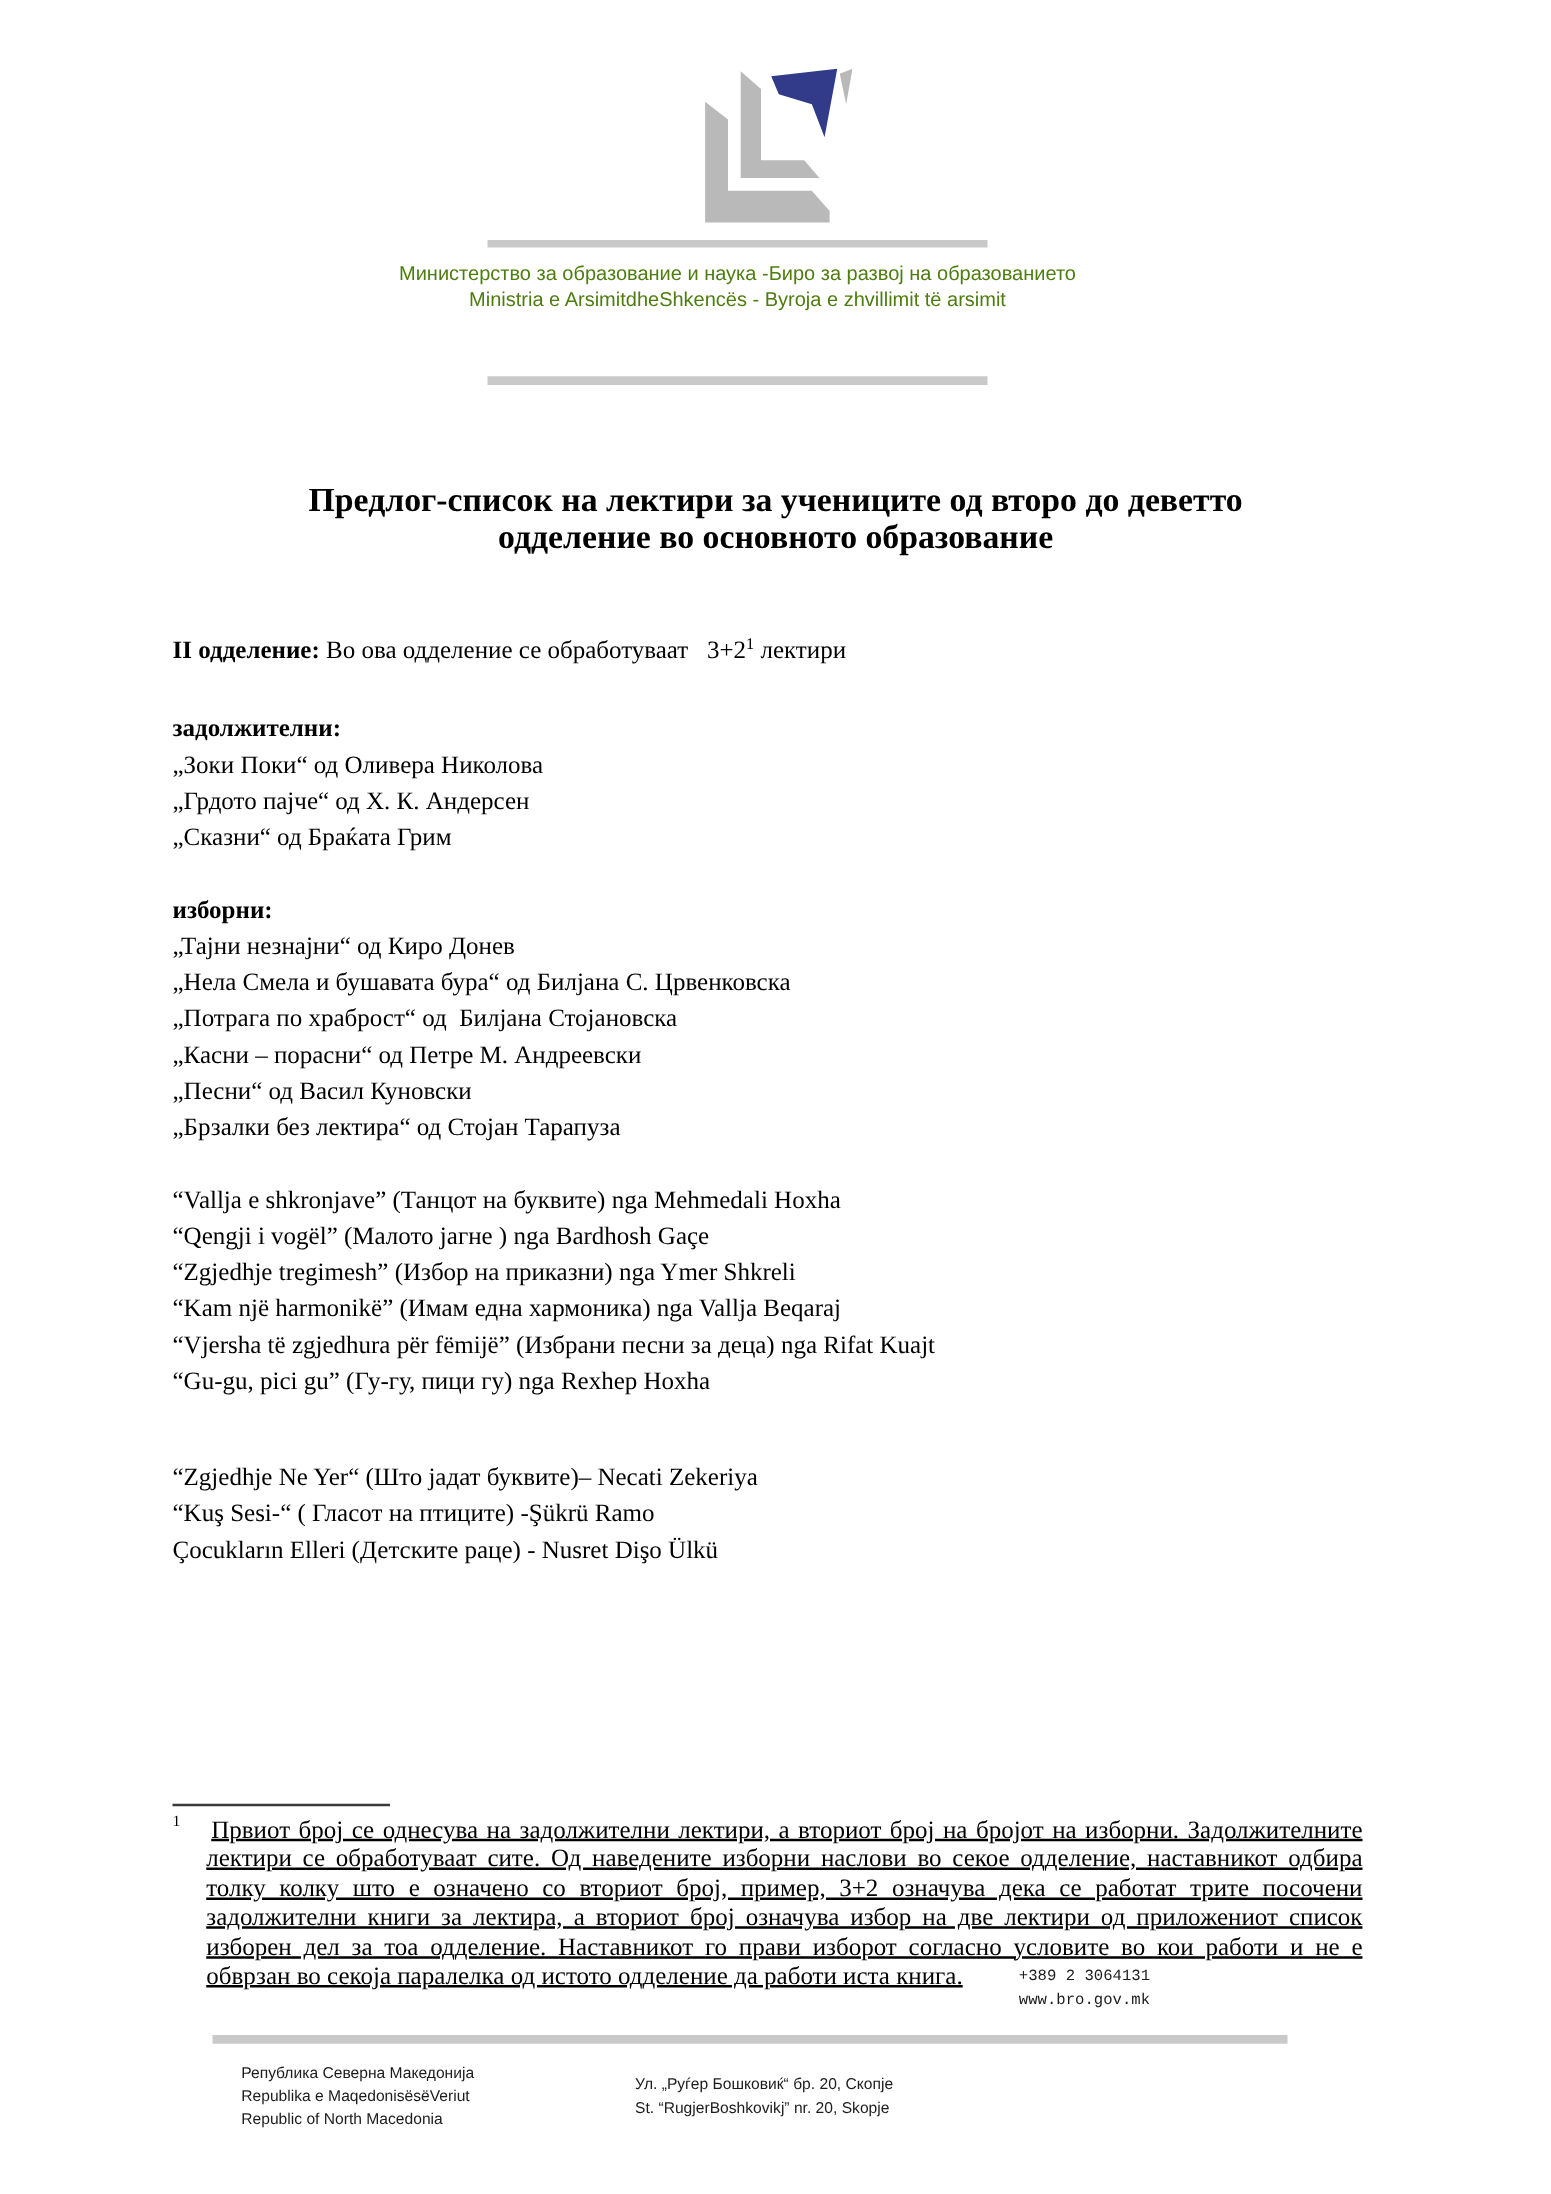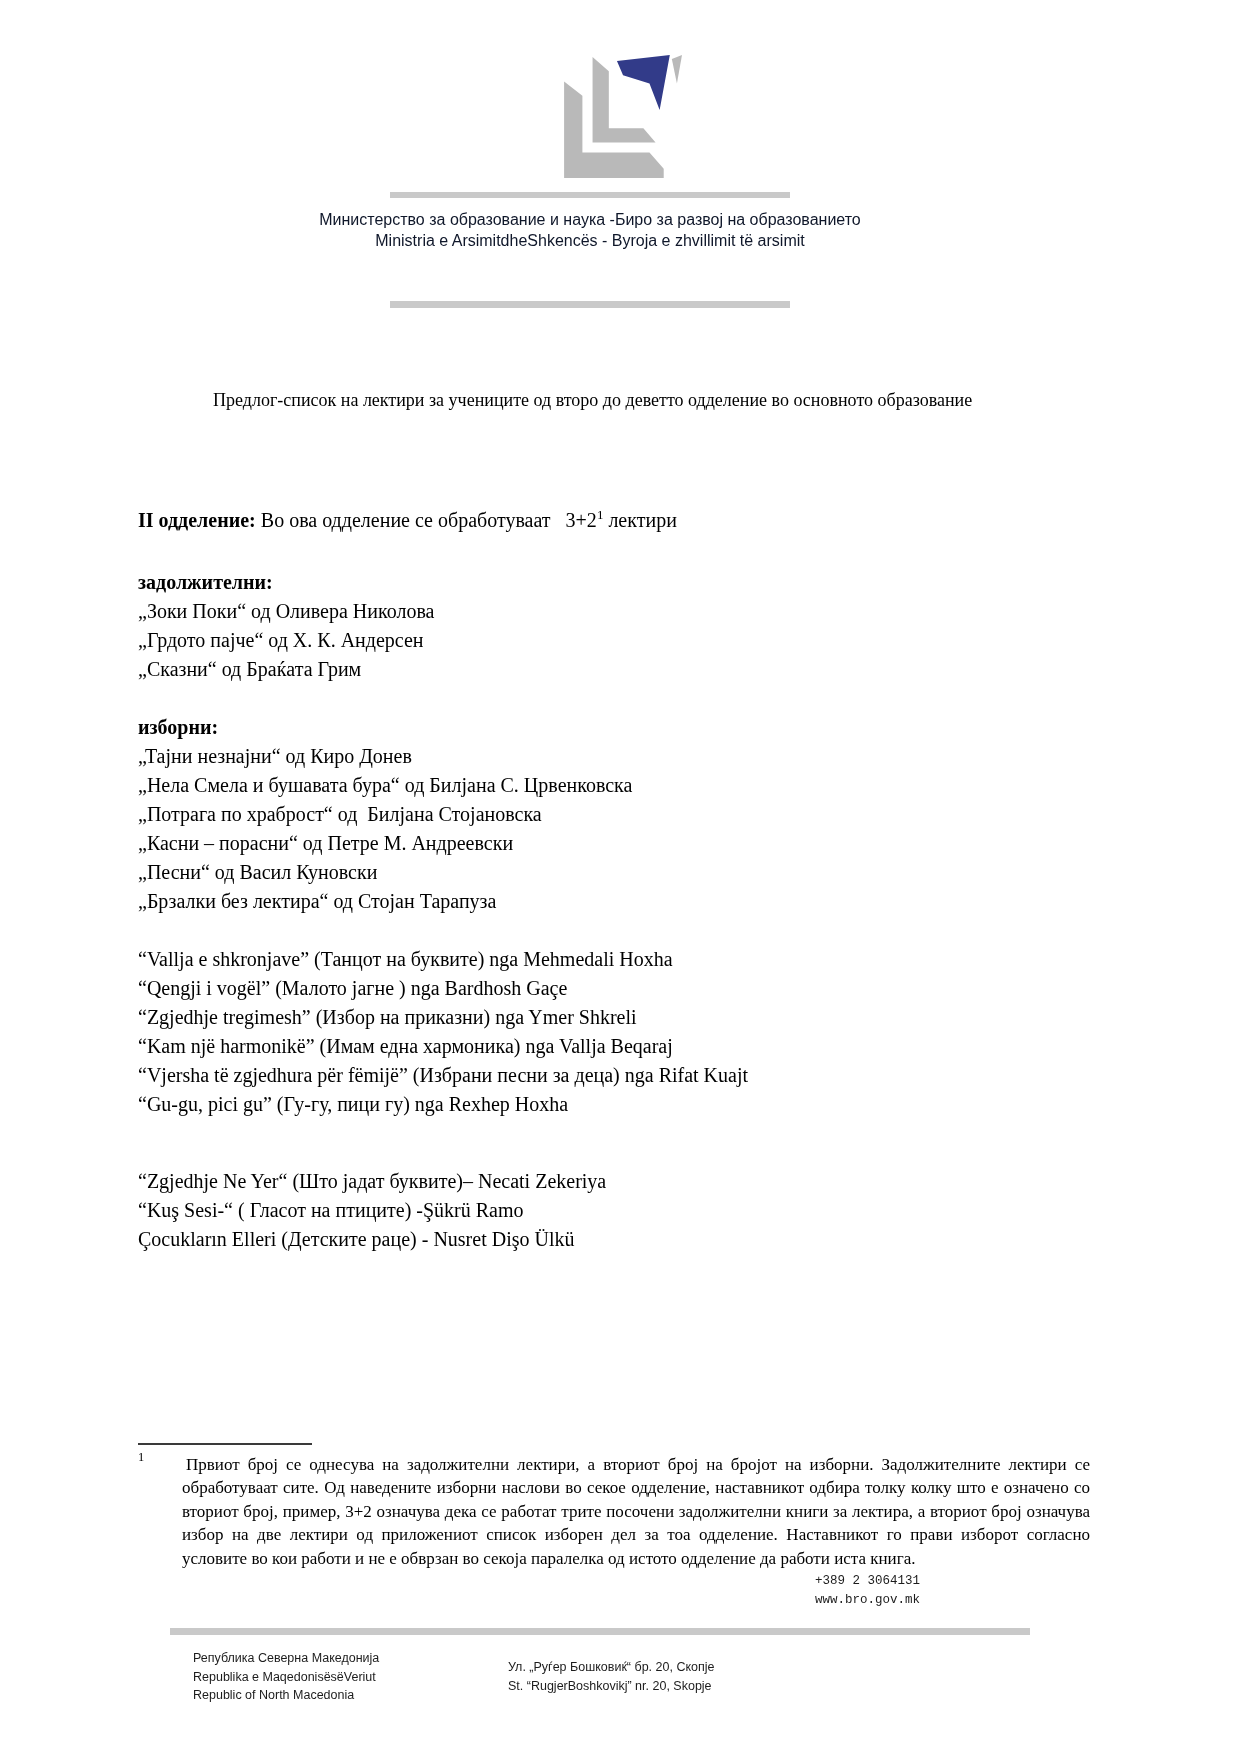--- a/index.html
+++ b/index.html
@@ -15,28 +15,28 @@
 
   
   .logo { position:absolute; left:558px; top:52px; width:124px; height:130px; }
   .hbar { position:absolute; background:#c9c9c9; }
   .hbar-top    { top:192px; left:390px; width:400px; height:6px; }
   .hbar-bottom { top:301px; left:390px; width:400px; height:7px; }
   .header-text {
     position:absolute; top:209px; left:0; width:1180px;
     text-align:center;
     font-family:"Liberation Sans", sans-serif;
-    font-size:16px; line-height:21px; color:#0f172a;
+    font-size:16px; line-height:21px; color:#4d7c0f;
   }
 
   
   .title {
     position:absolute; top:386px; left:138px; width:965px;
-    margin:0; text-align:left;
-    font-size:18px; line-height:29px; font-weight:normal;
+    margin:0; text-align:center;
+    font-size:27px; line-height:29px; font-weight:bold;
   }
   .title .inner { display:block; max-width:815px; margin:0 auto; }
 
   
   .content {
     position:absolute; top:500px; left:138px; width:965px;
     font-size:20px; line-height:29px;
   }
   .pre { white-space:pre-wrap; }
   .intro { margin:0 0 33px 0; }
@@ -49,23 +49,23 @@
   .gap-turkish  { margin-top:48px; }
 
   
   .footnote-rule { position:absolute; top:1443px; left:138px; width:174px; height:2px; background:#3a3a3a; }
   .footnote { position:absolute; top:1453px; left:138px; width:952px; }
   .fn-marker {
     position:absolute; left:0; top:-2px;
     font-size:12.5px; line-height:12px;
   }
   .fn-text {
-    margin-left:44px;
+    margin-left:27px;
     text-align:justify; text-indent:4px;
-    font-size:17px; line-height:23.4px;
+    font-size:20px; line-height:23.4px;text-decoration:underline;
   }
 
   
   .footer-bar { position:absolute; top:1628px; left:170px; width:860px; height:7px; background:#c9c9c9; }
   .f-col {
     position:absolute;
     font-family:"Liberation Sans", sans-serif;
     font-size:12.5px; line-height:18.5px; color:#1c1c1c;
   }
   .f-col1 { left:193px; top:1649px; }

